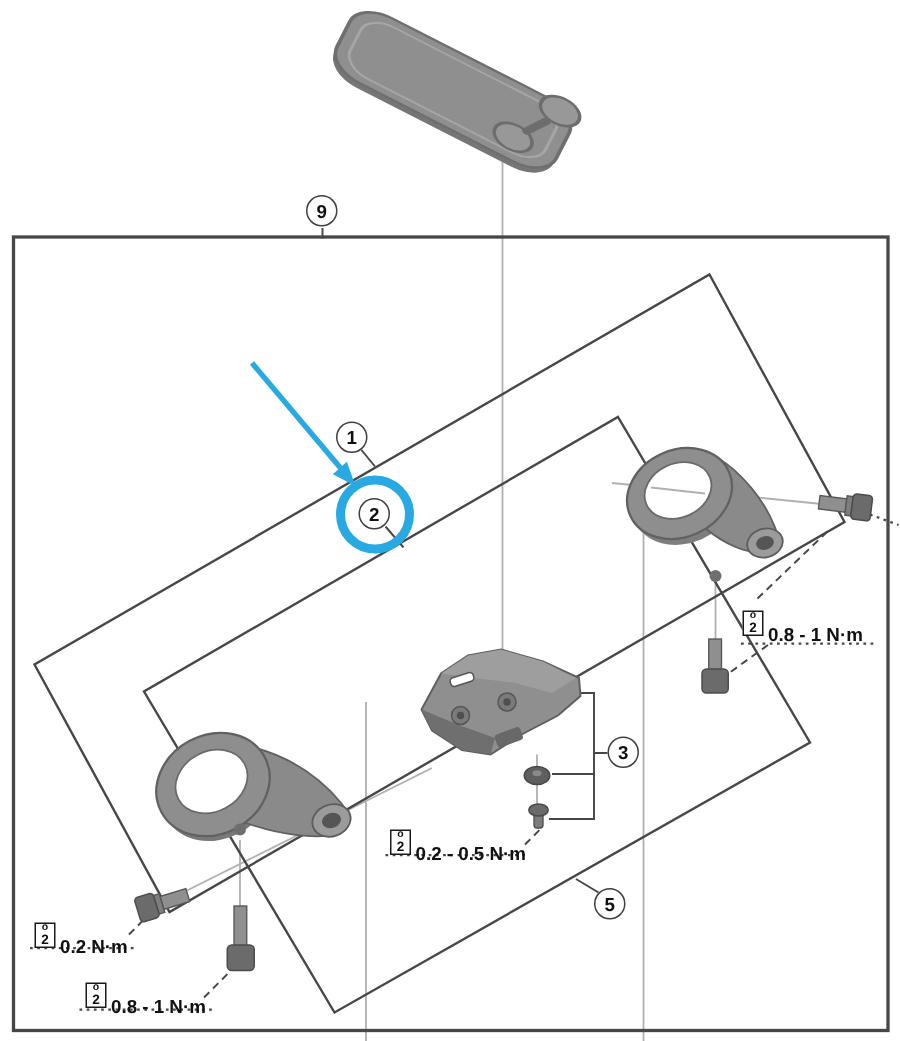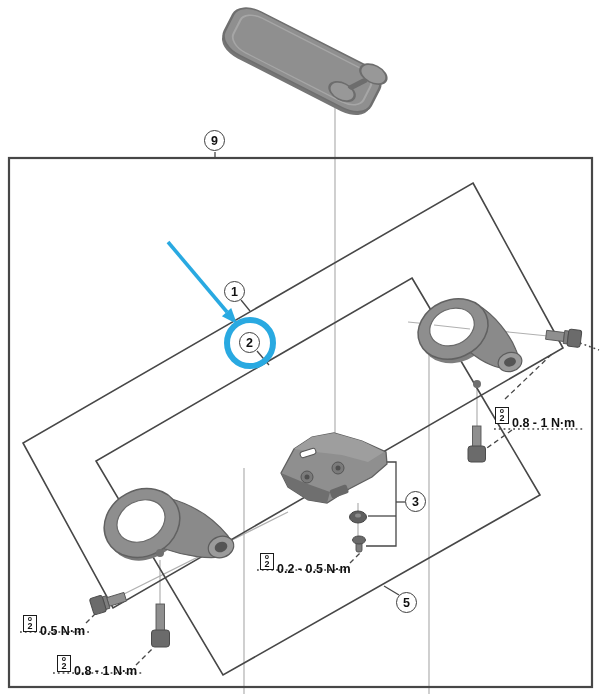--- a/index.html
+++ b/index.html
@@ -226,16 +226,16 @@
       <span class="tq-tool-num">2</span>
     </span>
     <span class="tq-text">0.8 - 1 N·m</span>
   </div>
 
   <div class="tq tq-left">
     <span class="tq-icon">
       <span class="tq-tool-top">o</span>
       <span class="tq-tool-num">2</span>
     </span>
-    <span class="tq-text">0.5 N·m</span>
+    <span class="tq-text">0.2 N·m</span>
   </div>
 
 </div>
 
 </body></html>

